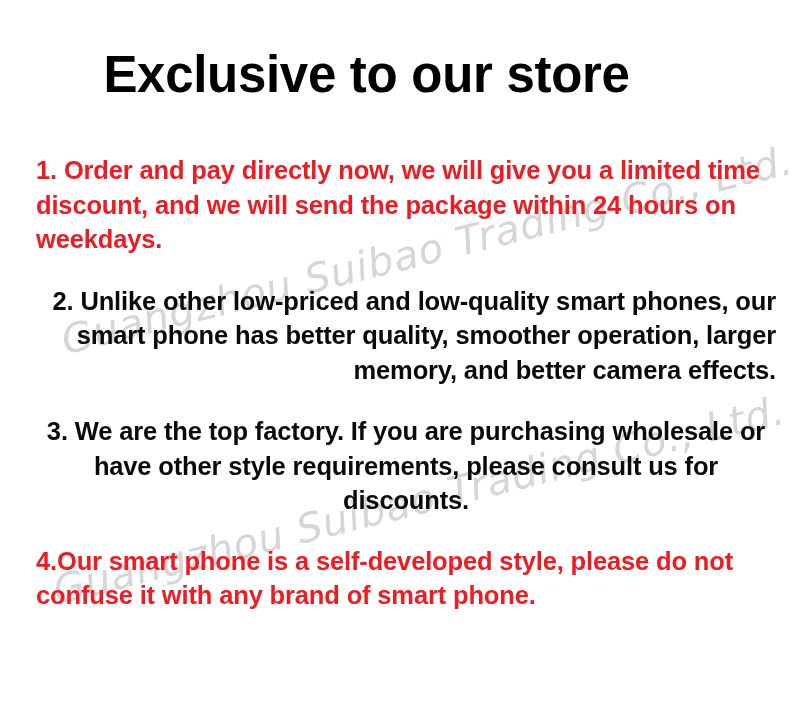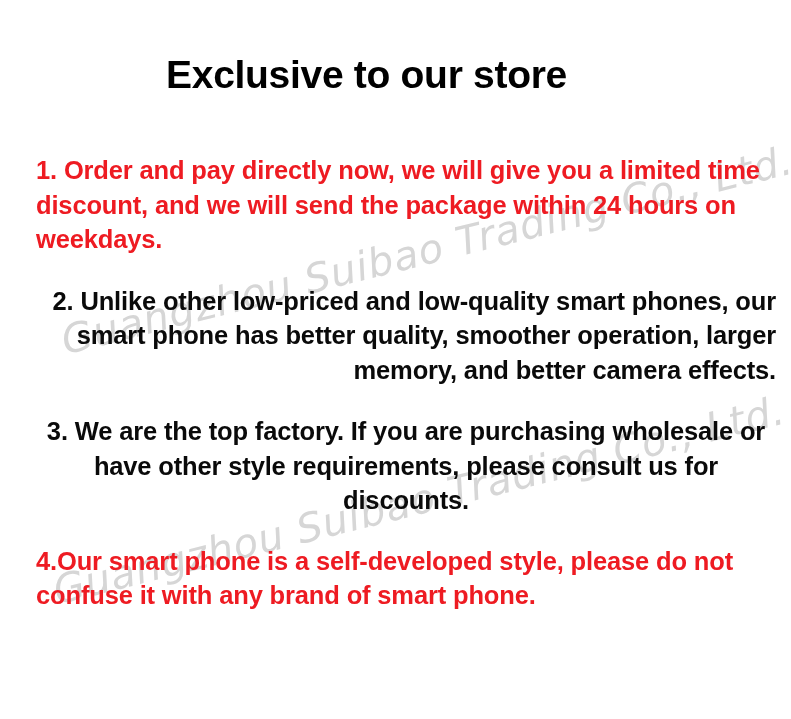--- a/index.html
+++ b/index.html
@@ -66,21 +66,21 @@
     z-index: 2;
   }
 
   #page-title {
     position: absolute;
     left: 0;
     top: 52px;
     width: 733px;
     text-align: center;
     font-family: "Liberation Sans", sans-serif;
-    font-size: 39px;
+    font-size: 51px;
     font-weight: bold;
     color: #000000;
     letter-spacing: -0.3px;
     line-height: 46px;
   }
 
   #body-block {
     position: absolute;
     left: 36px;
     top: 153px;

